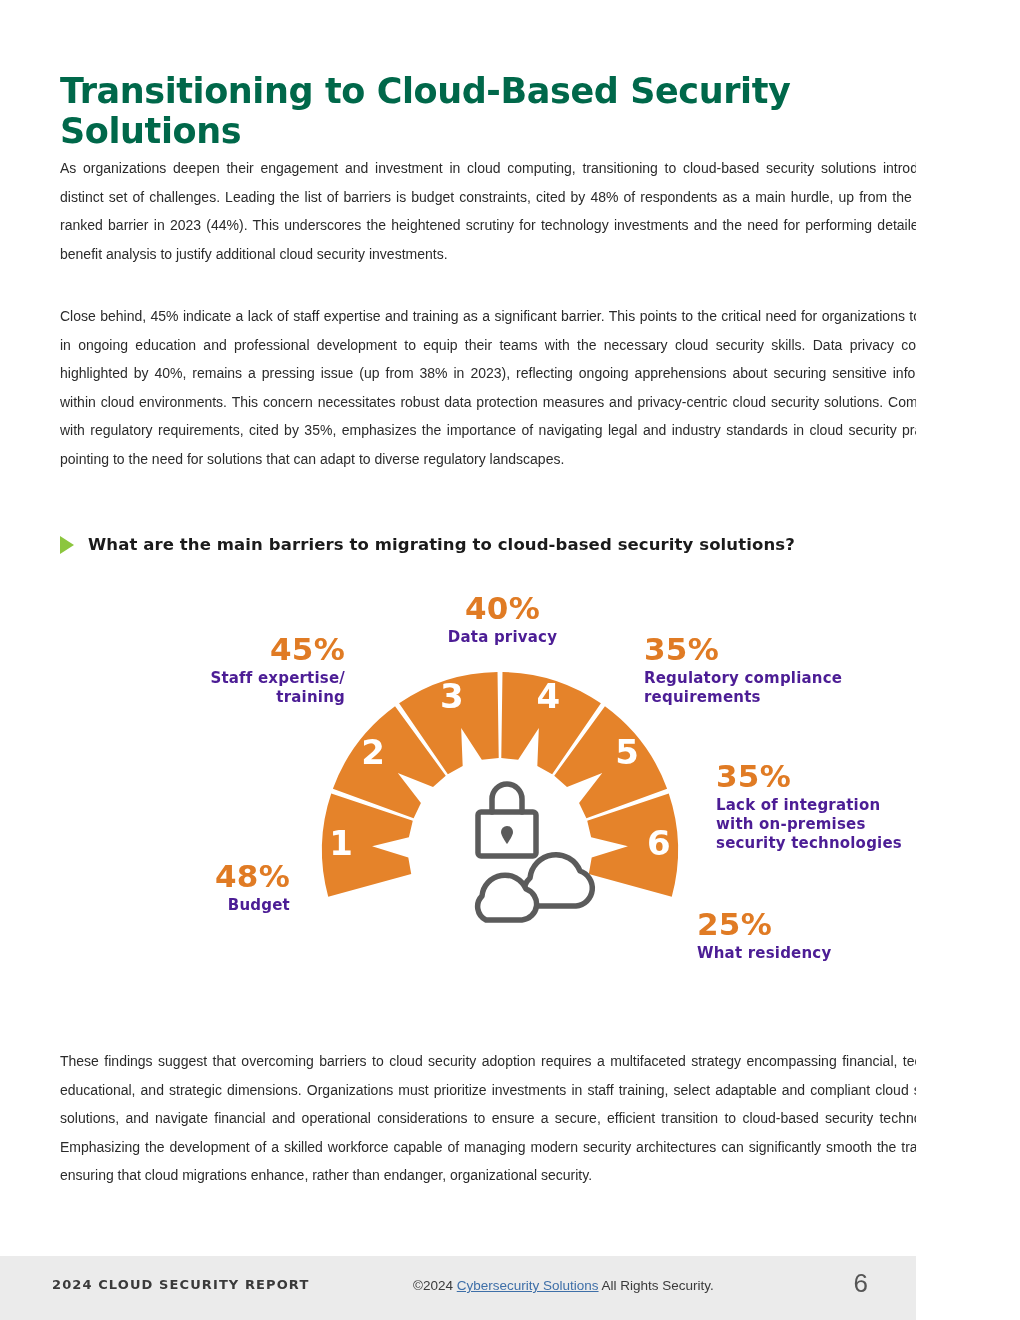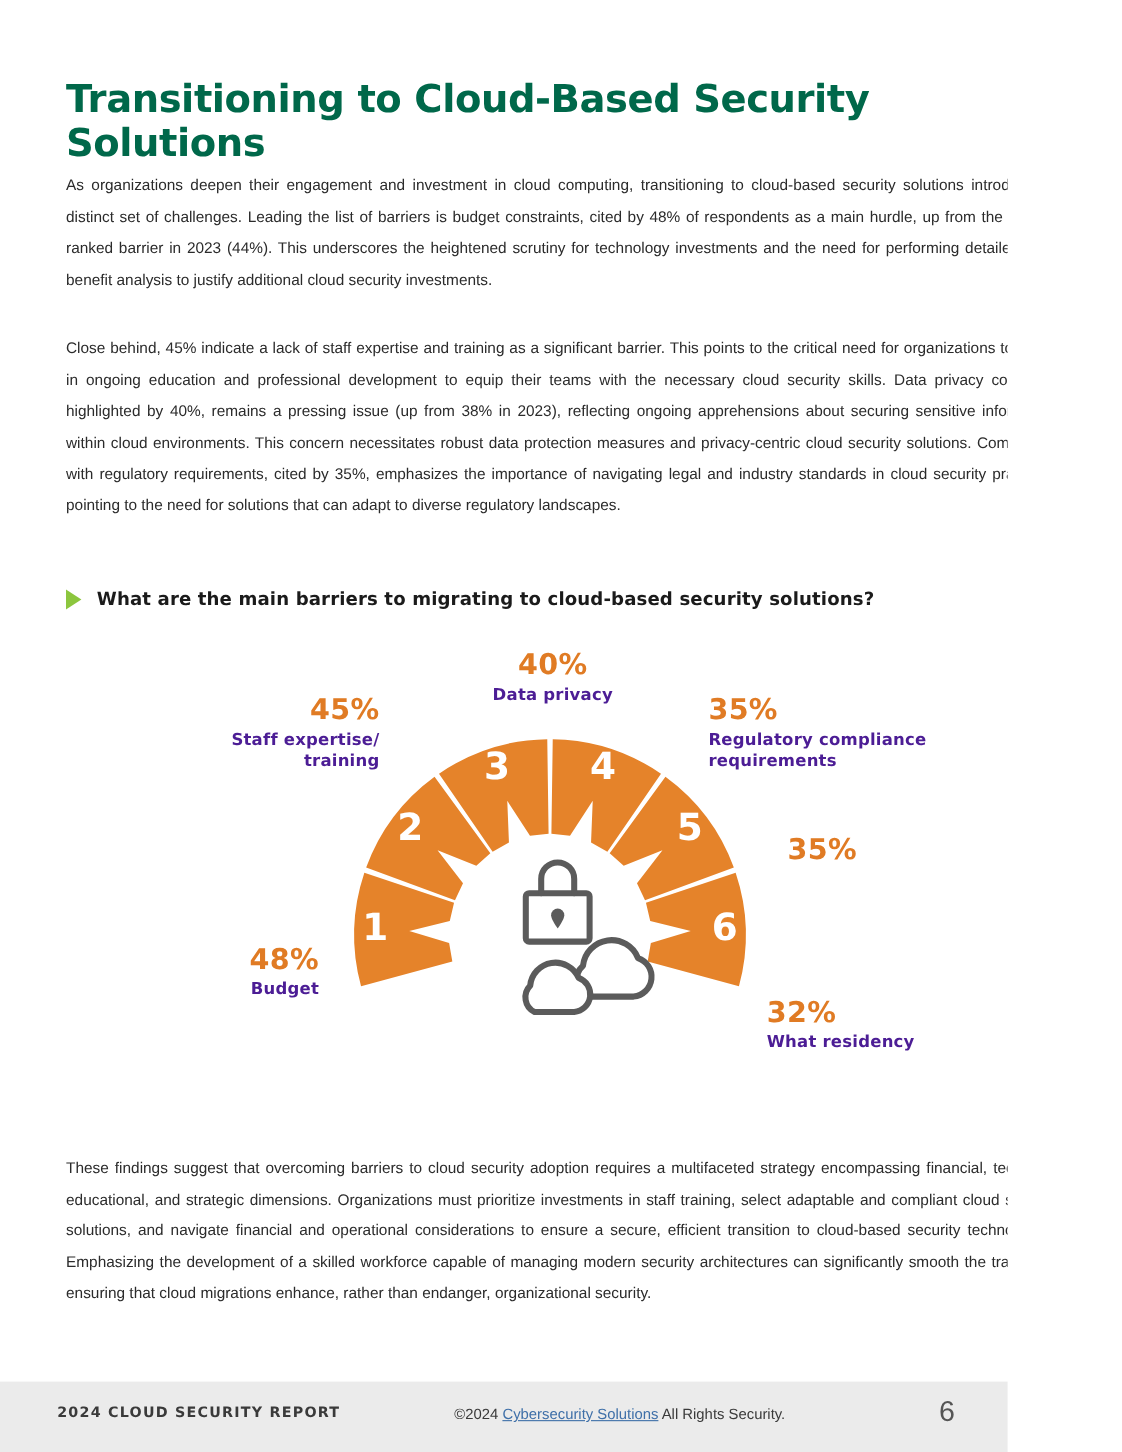--- a/index.html
+++ b/index.html
@@ -79,21 +79,21 @@
     font-weight: bold;
     font-size: 34px;
     text-anchor: middle;
     dominant-baseline: middle;
   }
 
   
   .callout { position: absolute; }
   .callout .pct {
     color: #E07B24;
-    font-size: 26px;
+    font-size: 31px;
     font-weight: bold;
     font-family: "DejaVu Sans", sans-serif;
     line-height: 1.05;
     letter-spacing: 0.3px;
   }
   .callout .lbl {
     color: #4c1d95;
     font-size: 15px;
     font-weight: bold;
     font-family: "DejaVu Sans", sans-serif;
@@ -207,24 +207,27 @@
     </div>
 
     <div class="callout ta-l" style="left:644px; top:58px; width:235px;">
       <div class="pct">35%</div>
       <div class="lbl">Regulatory compliance
 requirements</div>
     </div>
 
     <div class="callout ta-l" style="left:716px; top:185px; width:240px;">
       <div class="pct">35%</div>
+      <div class="lbl">Lack of integration
+with on-premises
+security technologies</div>
     </div>
 
     <div class="callout ta-l" style="left:697px; top:333px; width:220px;">
-      <div class="pct">32%</div>
+      <div class="pct">25%</div>
       <div class="lbl">What residency</div>
     </div>
   </div>
 
   <p class="para" id="para3">These findings suggest that overcoming barriers to cloud security adoption requires a multifaceted strategy encompassing financial, technical, educational, and strategic dimensions. Organizations must prioritize investments in staff training, select adaptable and compliant cloud security solutions, and navigate financial and operational considerations to ensure a secure, efficient transition to cloud-based security technologies. Emphasizing the development of a skilled workforce capable of managing modern security architectures can significantly smooth the transition, ensuring that cloud migrations enhance, rather than endanger, organizational security.</p>
 
   <div class="footer-band"></div>
   <div class="footer-left">2024 CLOUD SECURITY REPORT</div>
   <div class="footer-center"><span>©2024 </span><span class="link">Cybersecurity Solutions</span><span> All Rights Security.</span></div>
   <div class="footer-page">6</div>

